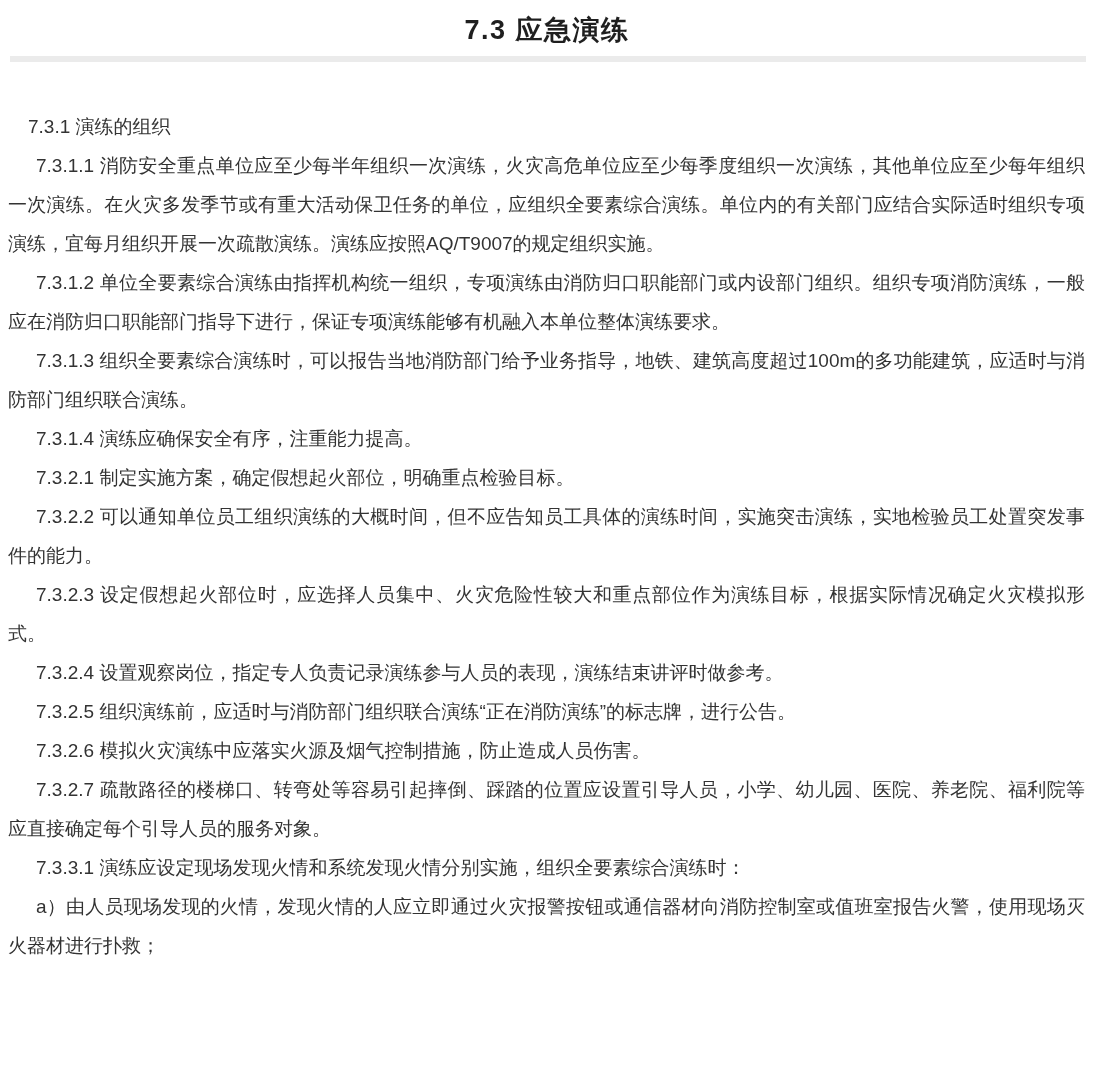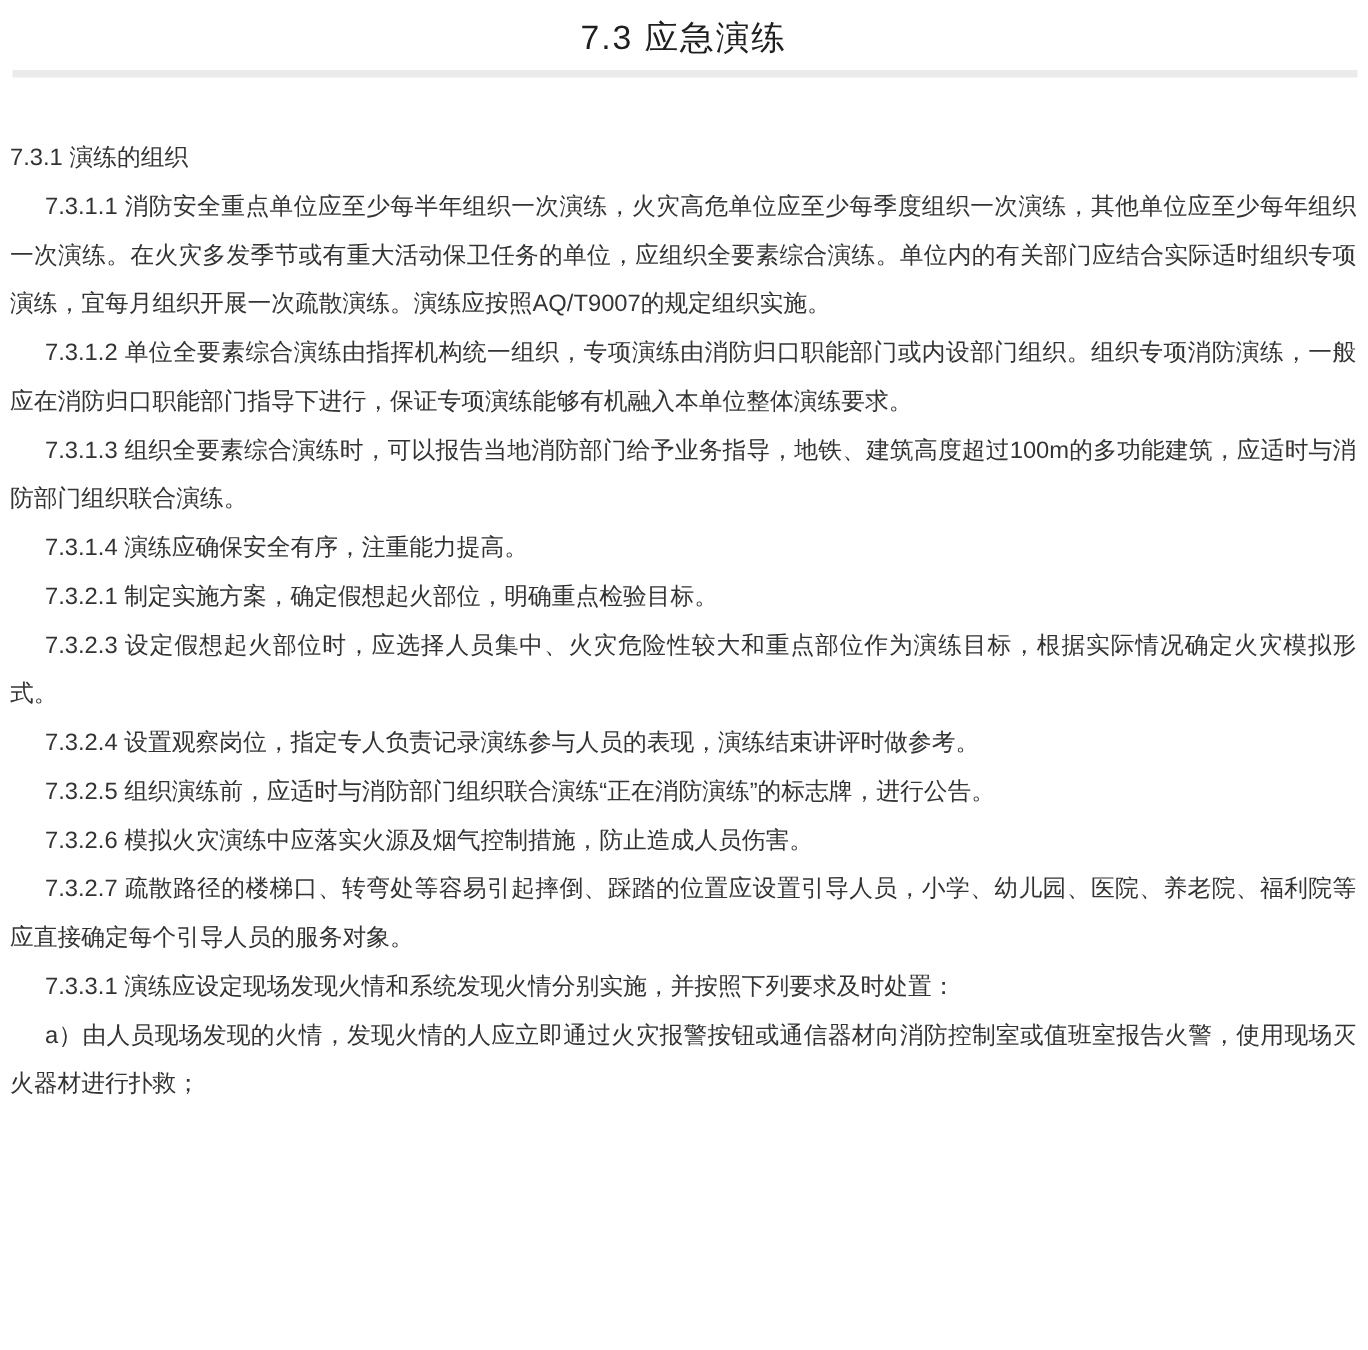--- a/index.html
+++ b/index.html
@@ -14,21 +14,21 @@
     overflow: hidden;
     background: #ffffff;
     font-family: "Liberation Sans", "DejaVu Sans", sans-serif;
   }
   .doc-title {
     margin: 0;
     padding-top: 13px;
     text-align: center;
     font-size: 27px;
     line-height: 35px;
-    font-weight: normal;
+    font-weight: bold;
     letter-spacing: 1.5px;
     color: #1f1f1f;
   }
   .title-divider {
     height: 6px;
     background: #ebebeb;
     margin: 8px 8px 0 10px;
   }
   .content {
     margin-top: 45px;
@@ -42,36 +42,38 @@
   }
   .content p {
     margin: 0;
     padding: 0;
   }
   .content p.para {
     text-indent: 28px;
   }
   .content p.h3 {
     text-indent: 0;
+    margin-left: 20px;
   }
 </style>
 </head>
 <body>
 
 <div class="page">
   <h1 class="doc-title">7.3 应急演练</h1>
   <div class="title-divider"></div>
   <div class="content" id="content">
       <p class="h3">7.3.1 演练的组织</p>
       <p class="para">7.3.1.1 消防安全重点单位应至少每半年组织一次演练，火灾高危单位应至少每季度组织一次演练，其他单位应至少每年组织一次演练。在火灾多发季节或有重大活动保卫任务的单位，应组织全要素综合演练。单位内的有关部门应结合实际适时组织专项演练，宜每月组织开展一次疏散演练。演练应按照AQ/T9007的规定组织实施。</p>
       <p class="para">7.3.1.2 单位全要素综合演练由指挥机构统一组织，专项演练由消防归口职能部门或内设部门组织。组织专项消防演练，一般应在消防归口职能部门指导下进行，保证专项演练能够有机融入本单位整体演练要求。</p>
       <p class="para">7.3.1.3 组织全要素综合演练时，可以报告当地消防部门给予业务指导，地铁、建筑高度超过100m的多功能建筑，应适时与消防部门组织联合演练。</p>
       <p class="para">7.3.1.4 演练应确保安全有序，注重能力提高。</p>
       <p class="para">7.3.2.1 制定实施方案，确定假想起火部位，明确重点检验目标。</p>
+      <p class="para">7.3.2.2 可以通知单位员工组织演练的大概时间，但不应告知员工具体的演练时间，实施突击演练，实地检验员工处置突发事件的能力。</p>
       <p class="para">7.3.2.3 设定假想起火部位时，应选择人员集中、火灾危险性较大和重点部位作为演练目标，根据实际情况确定火灾模拟形式。</p>
       <p class="para">7.3.2.4 设置观察岗位，指定专人负责记录演练参与人员的表现，演练结束讲评时做参考。</p>
       <p class="para">7.3.2.5 组织演练前，应适时与消防部门组织联合演练“正在消防演练”的标志牌，进行公告。</p>
       <p class="para">7.3.2.6 模拟火灾演练中应落实火源及烟气控制措施，防止造成人员伤害。</p>
       <p class="para">7.3.2.7 疏散路径的楼梯口、转弯处等容易引起摔倒、踩踏的位置应设置引导人员，小学、幼儿园、医院、养老院、福利院等应直接确定每个引导人员的服务对象。</p>
-      <p class="para">7.3.3.1 演练应设定现场发现火情和系统发现火情分别实施，并按照下列要求及时处置：</p>
+      <p class="para">7.3.3.1 演练应设定现场发现火情和系统发现火情分别实施，组织全要素综合演练时：</p>
       <p class="para">a）由人员现场发现的火情，发现火情的人应立即通过火灾报警按钮或通信器材向消防控制室或值班室报告火警，使用现场灭火器材进行扑救；</p>
     </div>
 </div>
 
 </body></html>

